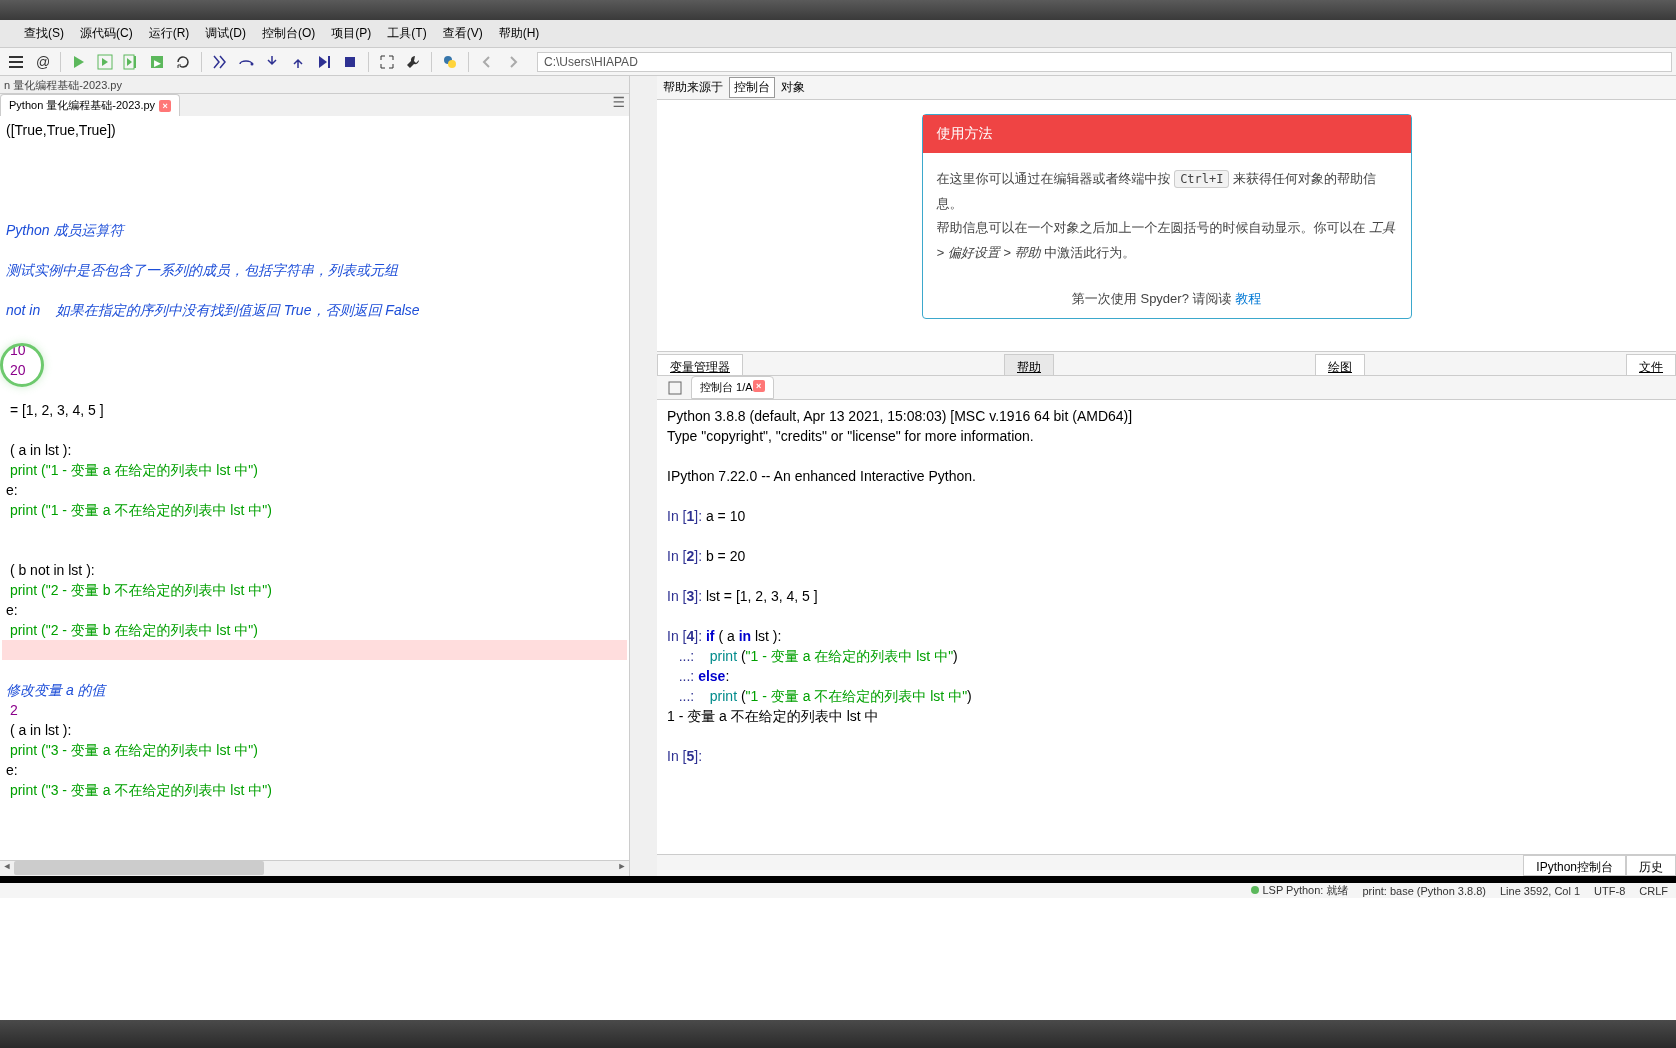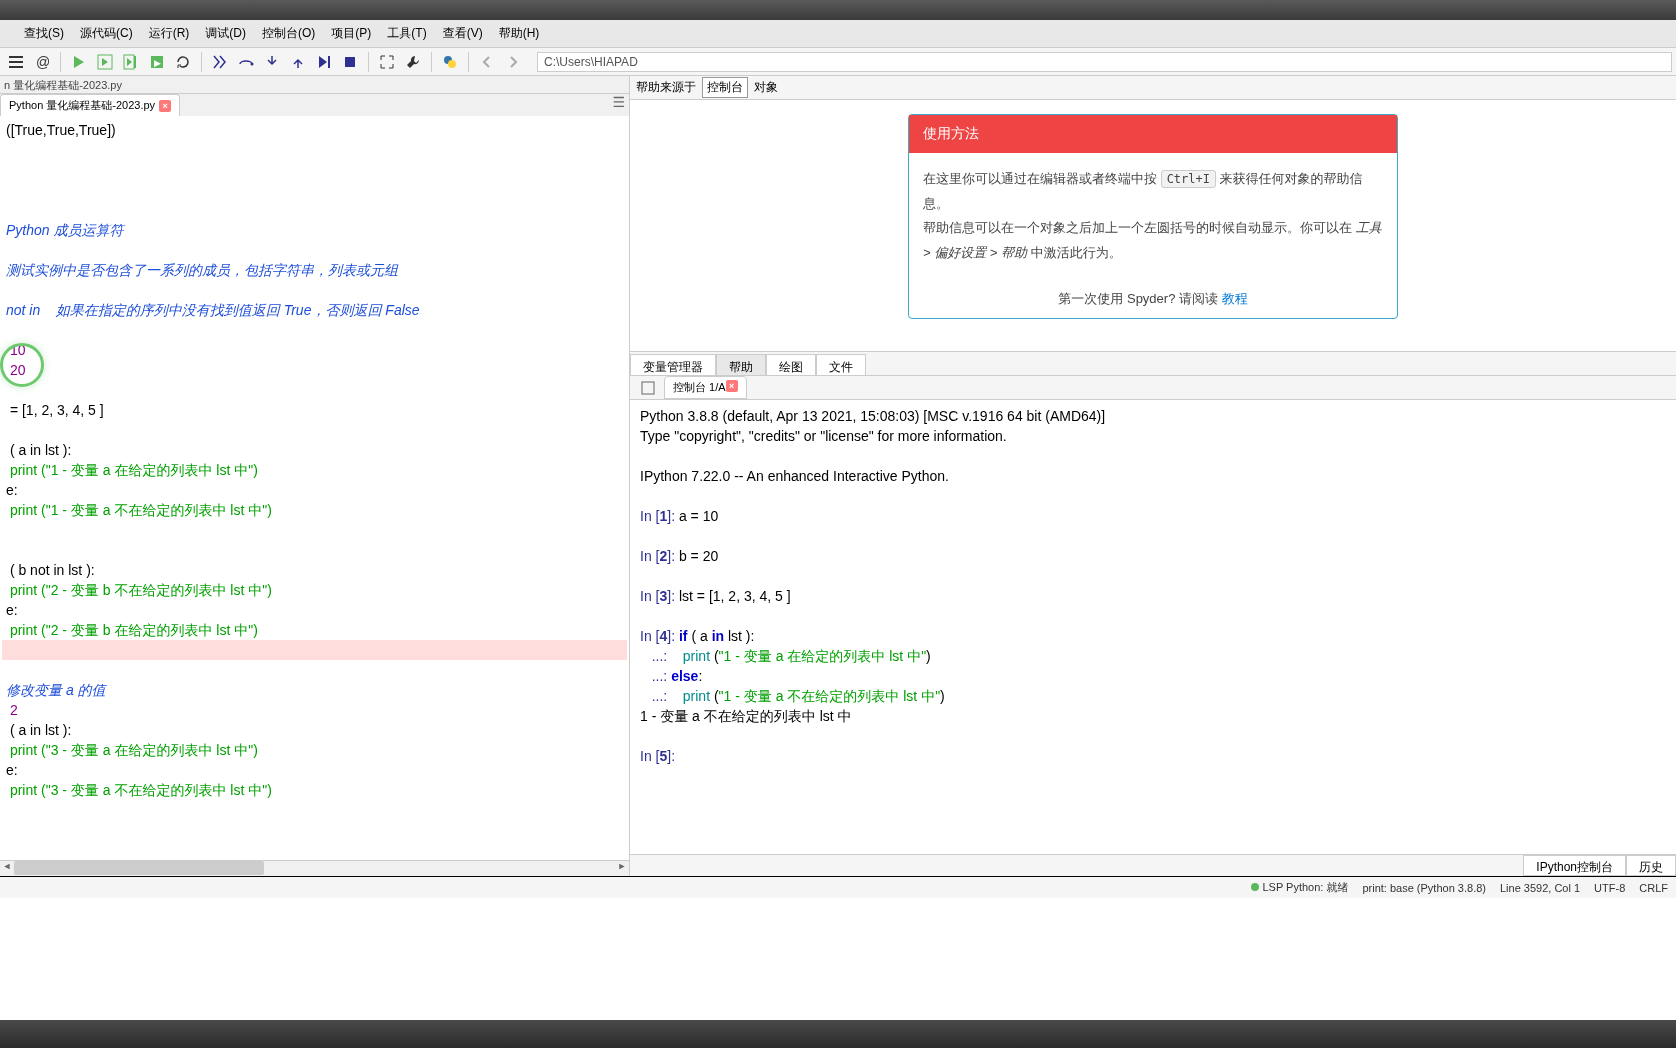--- a/index.html
+++ b/index.html
@@ -28,52 +28,52 @@
 .c-str { color: #00a000; }
 .c-num { color: #8b008b; }
 .c-func { color: #000; }
 .highlight-line { background: #fdd; }
 .green-circle { position: absolute; left: 0px; top: 227px; width: 44px; height: 44px; border: 3px solid #6dc96d; border-radius: 50%; box-shadow: 0 0 8px #6dc96d55; pointer-events: none; }
 .hamburger { position: absolute; right: 4px; top: 0; font-size: 14px; color: #666; cursor: pointer; }
 .editor-scroll-h { height: 16px; background: #f0f0f0; border-top: 1px solid #ccc; display: flex; }
 .editor-scroll-h .thumb { width: 250px; height: 14px; background: #ccc; border-radius: 2px; }
 .editor-scroll-h .arrow { width: 14px; text-align: center; font-size: 9px; color: #666; }
 
-.right-pane { flex: 1; display: flex; flex-direction: column; }
+.right-pane { flex: 1; display: flex; flex-direction: column; margin-left: 27px; }
 
 .help-pane { height: 300px; background: #fff; border-bottom: 1px solid #ccc; display: flex; flex-direction: column; }
 .help-bar { height: 24px; background: #f5f5f5; border-bottom: 1px solid #ccc; display: flex; align-items: center; padding: 2px 6px; gap: 6px; font-size: 12px; }
 .help-select { border: 1px solid #999; padding: 1px 4px; background: #fff; }
 .help-body { flex: 1; padding: 14px; display: flex; justify-content: center; align-items: flex-start; }
 .help-card { width: 490px; border: 1px solid #3ba8cc; border-radius: 4px; }
 .help-card-head { background: #ef4444; color: #fff; padding: 10px 14px; font-size: 14px; }
 .help-card-body { padding: 14px; font-size: 13px; color: #444; line-height: 1.9; }
 .help-card-body kbd { background: #f2f2f2; border: 1px solid #ccc; border-radius: 3px; padding: 1px 5px; font-family: Consolas, monospace; font-size: 12px; }
 .help-card-body i { font-style: italic; }
 .help-card-foot { text-align: center; padding: 10px; font-size: 13px; color: #444; }
 .help-card-foot a { color: #0078d4; text-decoration: none; cursor: pointer; }
-.help-tabs { height: 24px; background: #f5f5f5; border-top: 1px solid #ccc; display: flex; justify-content: flex-start; }
+.help-tabs { height: 24px; background: #f5f5f5; border-top: 1px solid #ccc; display: flex; justify-content: space-between; text-decoration: underline; }
 .help-tabs span { padding: 4px 12px; border: 1px solid #ccc; border-bottom: none; background: #fff; margin-top: 2px; font-size: 12px; cursor: pointer; }
 .help-tabs span.active { background: #e8e8e8; }
 
 .console-pane { flex: 1; background: #fff; display: flex; flex-direction: column; }
 .console-tabs { height: 24px; background: #f5f5f5; border-bottom: 1px solid #ccc; display: flex; align-items: center; padding: 2px 6px; gap: 4px; }
 .console-tab { background: #fff; border: 1px solid #ccc; border-radius: 4px 4px 0 0; padding: 3px 8px; font-size: 11px; display: flex; align-items: flex-start; gap: 0; }
 .console-body { flex: 1; font-family: Consolas, monospace; font-size: 14px; padding: 6px 10px; color: #000; }
 .console-body .line { white-space: pre; line-height: 20px; }
 .prompt-in { color: #2e3192; }
 .prompt-num { color: #2e3192; font-weight: bold; }
 .prompt-cont { color: #2e3192; }
 .c-green { color: #00a000; }
 .c-blue { color: #0000cd; font-weight: bold; }
 .c-cyan { color: #008b8b; }
 .console-bot-tabs { height: 22px; background: #f5f5f5; border-top: 1px solid #ccc; display: flex; justify-content: flex-end; }
 .console-bot-tabs span { padding: 3px 12px; border: 1px solid #ccc; background: #fff; font-size: 12px; cursor: pointer; }
 
-.statusbar { height: 22px; background: #f5f5f5; border-top: 1px solid #000000; display: flex; align-items: center; justify-content: flex-end; padding: 0 8px; gap: 14px; font-size: 11px; color: #333; }
+.statusbar { height: 22px; background: #f5f5f5; border-top: 7px solid #000000; display: flex; align-items: center; justify-content: flex-end; padding: 0 8px; gap: 14px; font-size: 11px; color: #333; }
 .status-dot { width: 8px; height: 8px; border-radius: 50%; background: #5cb85c; display: inline-block; }
 
 .overlap-area { height: 200px; background: #fff; }
 .taskbar { position: absolute; bottom: 0; left: 0; right: 0; height: 28px; background: linear-gradient(#4a4a4a,#2a2a2a); }
 
 svg { width: 16px; height: 16px; }
 </style>
 </head>
 <body>
 

